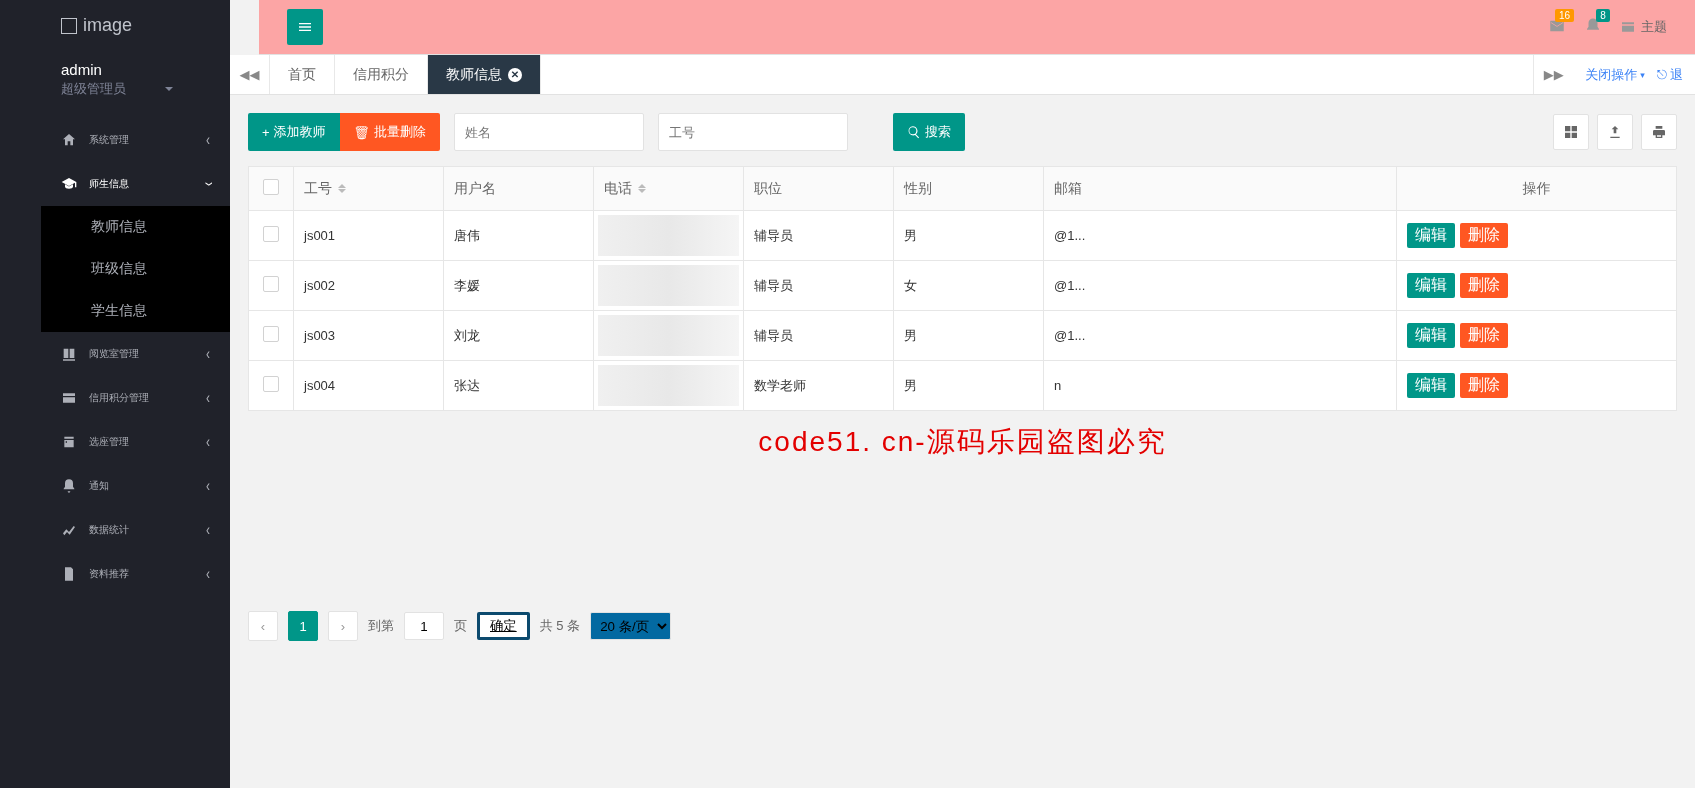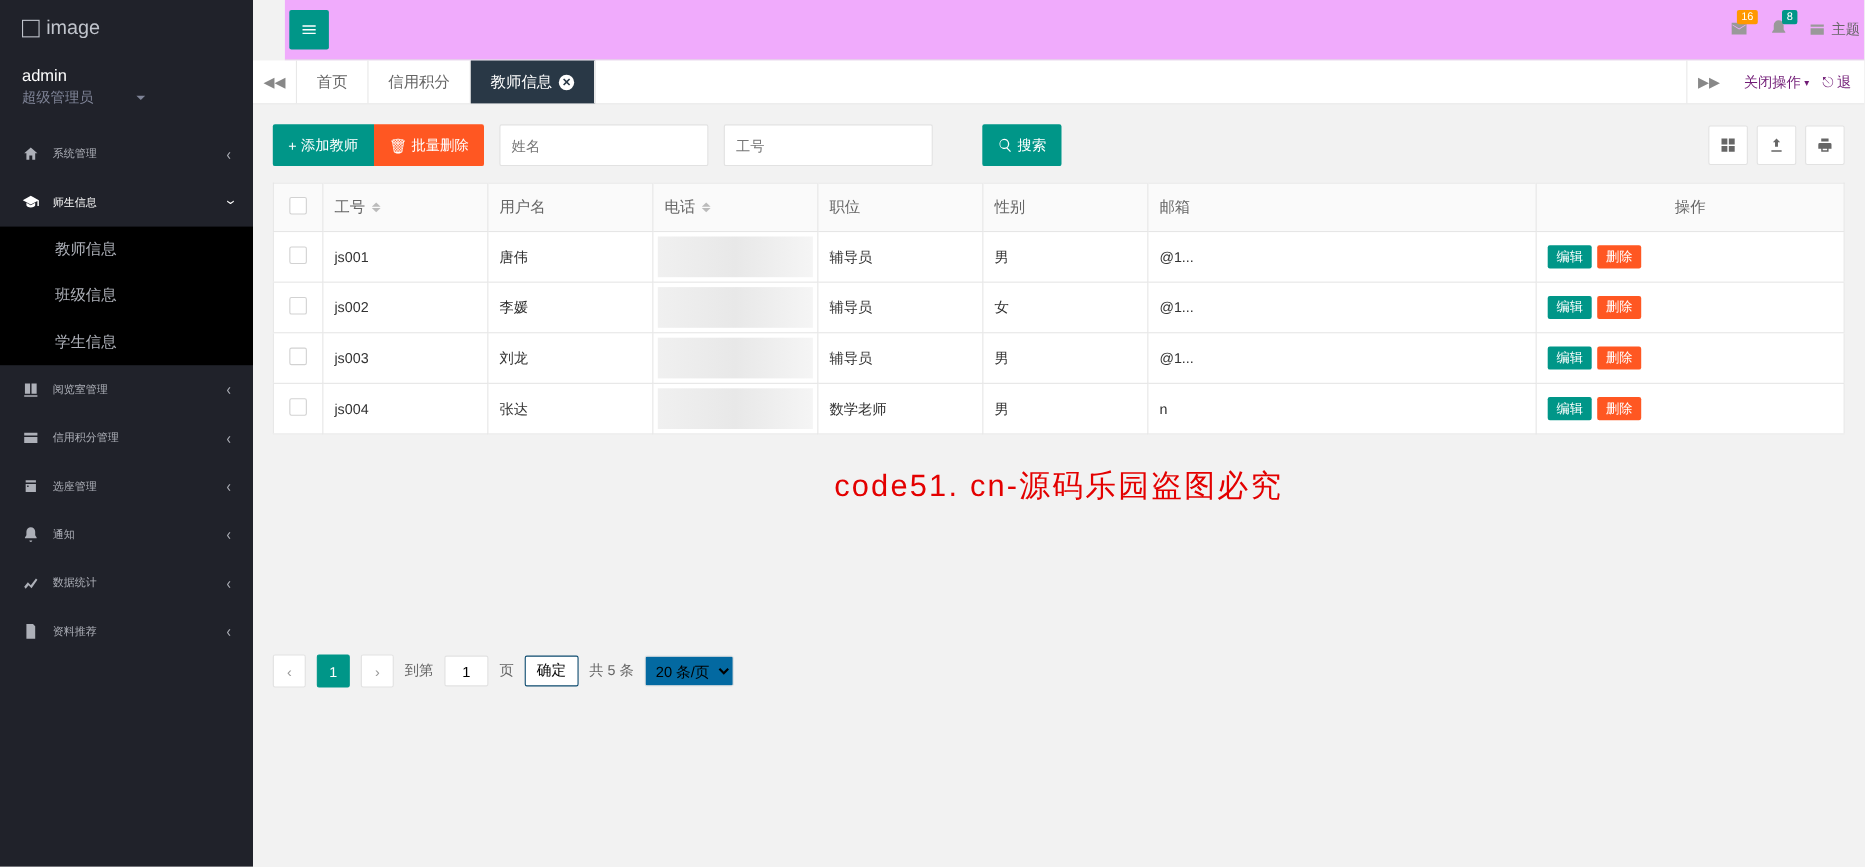--- a/index.html
+++ b/index.html
@@ -1,50 +1,50 @@
 <!DOCTYPE html>
 <html><head>
 <meta charset="utf-8">
 <style>
 * { box-sizing: border-box; margin: 0; padding: 0; }
 body { font-family: "Helvetica Neue", Helvetica, Arial, "Microsoft YaHei", sans-serif; font-size: 13px; color: #333; background: #f2f2f2; width: 1695px; height: 788px; overflow: hidden; }
 .layout { display: flex; height: 100%; }
-.sidebar { width: 230px; background: #20222a; color: #adb0b8; display: flex; flex-direction: column; }
+.sidebar { width: 230px; background: #20222a; color: #adb0b8; display: flex; flex-direction: column; padding-left: 41px; }
 .logo { padding: 15px 20px 10px; font-size: 18px; color: #c0c4cc; display: flex; align-items: center; }
 .logo-box { width: 16px; height: 16px; border: 1.5px solid #c0c4cc; margin-right: 6px; }
 .user-block { padding: 15px 20px 20px; }
 .user-name { color: #fff; font-size: 15px; }
 .user-role { color: #7f8497; font-size: 13px; display: inline-flex; align-items: center; margin-top: 2px; gap: 35px; }
 .caret-down { width: 0; height: 0; border-left: 4px solid transparent; border-right: 4px solid transparent; border-top: 4px solid #7f8497; margin-left: 4px; }
 .nav { flex: 1; overflow-y: auto; }
 .nav-item { display: flex; align-items: center; padding: 14px 20px; cursor: pointer; color: #adb0b8; position: relative; }
 .nav-item.open { color: #fff; }
 .nav-icon { width: 16px; height: 16px; margin-right: 12px; fill: currentColor; }
 .nav-text { flex: 1; font-size: 10px; }
 .nav-arrow { font-size: 12px; transform: scaleY(1.3); }
 .sub-nav { background: #000; }
 .sub-item { padding: 12px 20px 12px 50px; cursor: pointer; color: #adb0b8; font-size: 14px; }
 .main { flex: 1; display: flex; flex-direction: column; overflow: hidden; }
-.topbar { height: 55px; background: #f0abfc; display: flex; align-items: center; padding: 0 4px; border-bottom: 1px solid #e2e2e2; margin-left: 29px; }
+.topbar { height: 55px; background: #fca5a5; display: flex; align-items: center; padding: 0 28px; border-bottom: 1px solid #e2e2e2; margin-left: 29px; }
 .hamburger { width: 36px; height: 36px; background: #009688; display: flex; align-items: center; justify-content: center; border-radius: 2px; cursor: pointer; }
 .hamburger svg { fill: #fff; width: 16px; height: 16px; }
 .top-right { margin-left: auto; display: flex; align-items: center; gap: 18px; }
 .badge-item { position: relative; cursor: pointer; }
 .badge-item svg { width: 18px; height: 18px; fill: #999; }
 .badge { position: absolute; top: -8px; right: -8px; background: #ff9800; color: #fff; font-size: 10px; padding: 1px 4px; border-radius: 2px; min-width: 14px; text-align: center; }
 .badge.green { background: #009688; }
 .theme-btn { display: flex; align-items: center; gap: 5px; cursor: pointer; color: #666; }
 .tabs { height: 40px; background: #fff; border-bottom: 1px solid #e2e2e2; display: flex; align-items: stretch; }
 .tab-scroll { width: 40px; display: flex; align-items: center; justify-content: center; border-right: 1px solid #e8e8e8; cursor: pointer; color: #888; }
 .tab-scroll.right { border-right: none; border-left: 1px solid #e8e8e8; }
 .tab-list { flex: 1; display: flex; }
 .tab { padding: 0 18px; display: flex; align-items: center; border-right: 1px solid #e8e8e8; cursor: pointer; color: #666; font-size: 14px; }
 .tab.active { background: #293846; color: #fff; }
 .tab-close { margin-left: 6px; width: 14px; height: 14px; background: #fff; color: #293846; border-radius: 50%; display: inline-flex; align-items: center; justify-content: center; font-size: 10px; font-weight: bold; }
-.tab-actions { display: flex; align-items: center; padding: 0 12px; gap: 12px; color: #701a75; text-align: right; }
+.tab-actions { display: flex; align-items: center; padding: 0 12px; gap: 12px; color: #3b82f6; text-align: right; }
 .tab-action { cursor: pointer; display: flex; align-items: center; gap: 3px; }
 .content { flex: 1; padding: 18px; overflow: auto; background: #f2f2f2; position: relative; }
 .toolbar { display: flex; align-items: center; gap: 0; margin-bottom: 15px; }
 .btn { padding: 0 14px; height: 38px; display: inline-flex; align-items: center; justify-content: center; border: none; cursor: pointer; font-size: 13px; border-radius: 2px; gap: 4px; }
 .btn-primary { background: #009688; color: #fff; }
 .btn-danger { background: #ff5722; color: #fff; }
 .btn-group .btn { border-radius: 0; }
 .btn-group .btn:first-child { border-top-left-radius: 2px; border-bottom-left-radius: 2px; }
 .btn-group .btn:last-child { border-top-right-radius: 2px; border-bottom-right-radius: 2px; }
 .btn-group { display: flex; }
@@ -56,29 +56,29 @@
 .table { width: 100%; background: #fff; border: 1px solid #e6e6e6; border-collapse: collapse; }
 .table th, .table td { padding: 12px 10px; border-bottom: 1px solid #e6e6e6; border-right: 1px solid #e6e6e6; text-align: left; font-weight: normal; }
 .table th { background: #fafafa; color: #666; font-size: 14px; }
 .table th:last-child, .table td:last-child { border-right: none; }
 .table .center { text-align: center; }
 .checkbox { width: 16px; height: 16px; border: 1px solid #d2d2d2; background: #fff; display: inline-block; border-radius: 2px; cursor: pointer; }
 .sort-arrows { display: inline-flex; flex-direction: column; margin-left: 6px; vertical-align: middle; gap: 1px; }
 .sort-arrows span { width: 0; height: 0; border-left: 4px solid transparent; border-right: 4px solid transparent; }
 .sort-up { border-bottom: 4px solid #bbb; }
 .sort-down { border-top: 4px solid #bbb; }
-.row-btn { padding: 2px 8px; font-size: 12px; border: none; border-radius: 2px; cursor: pointer; color: #fff; }
+.row-btn { padding: 2px 8px; font-size: 16px; border: none; border-radius: 2px; cursor: pointer; color: #fff; }
 .row-btn.edit { background: #009688; }
 .row-btn.del { background: #ff5722; margin-left: 5px; }
 .op-cell { text-align: center; }
 .pagination { display: flex; align-items: center; gap: 10px; margin-top: 200px; color: #666; }
 .page-btn { width: 30px; height: 30px; border: 1px solid #e2e2e2; background: #fff; display: flex; align-items: center; justify-content: center; border-radius: 2px; cursor: pointer; color: #999; }
 .page-btn.active { background: #009688; color: #fff; border-color: #009688; }
 .page-input { width: 40px; height: 28px; border: 1px solid #e2e2e2; text-align: center; border-radius: 2px; }
-.page-confirm { height: 28px; padding: 0 10px; border: 1px solid #0c4a6e; background: #fff; cursor: pointer; border-radius: 2px; }
+.page-confirm { height: 28px; padding: 0 10px; border: 3px solid #0c4a6e; background: #fff; cursor: pointer; border-radius: 2px; text-decoration: underline; }
 .page-select { height: 28px; border: 1px solid #e2e2e2; border-radius: 2px; background: #0369a1; padding: 0 5px; }
 .watermark { position: absolute; top: 50%; left: 50%; transform: translate(-50%, -50%); font-size: 28px; color: #e30000; font-weight: 500; pointer-events: none; z-index: 100; white-space: nowrap; letter-spacing: 2px; }
 .blur-cell { position: relative; }
 .blur-cell::after { content: ""; position: absolute; inset: 4px; background: linear-gradient(90deg, #f0f0f0, #e8e8e8, #f5f5f5); }
 </style>
 </head>
 <body>
 
 <div class="layout">
   <aside class="sidebar">

